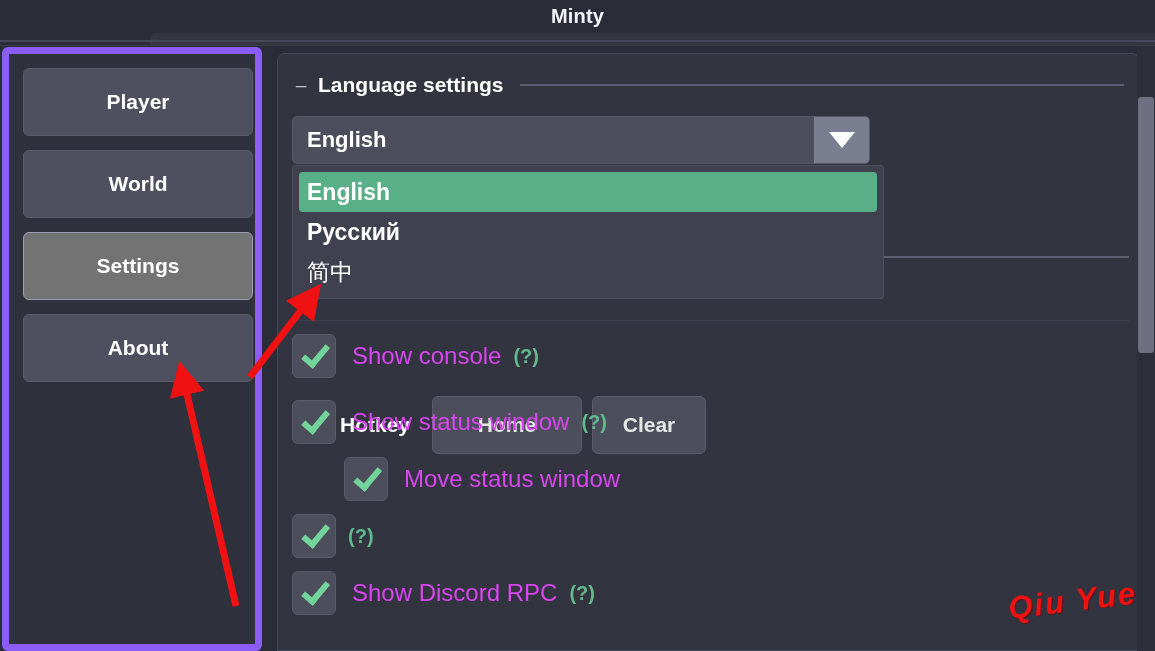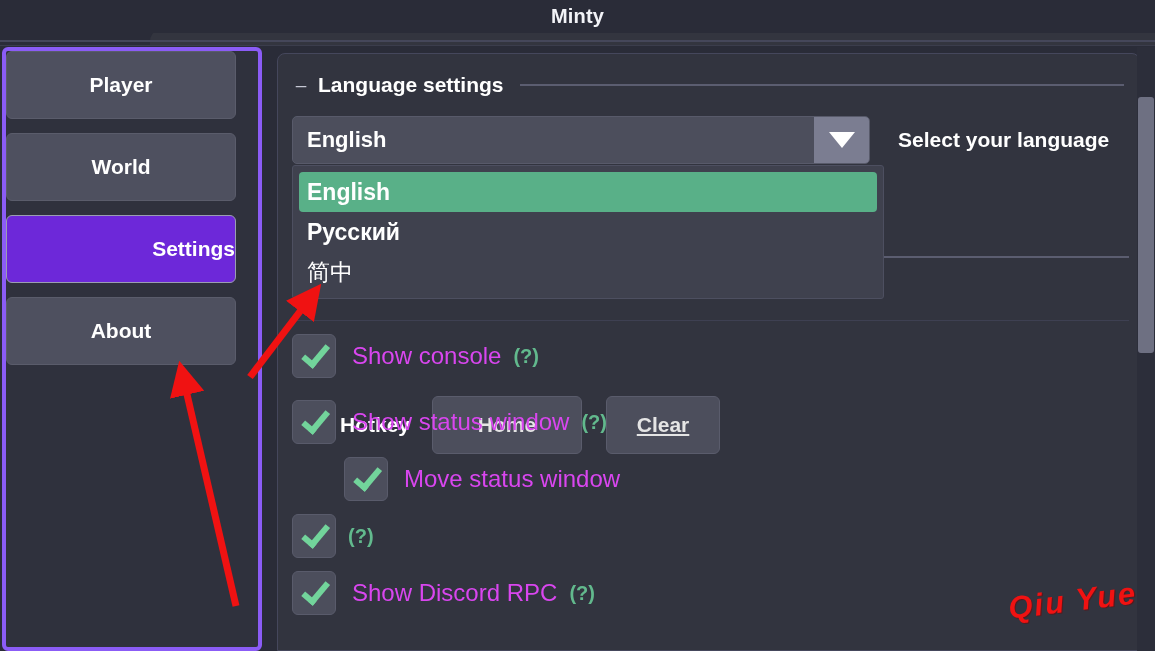--- a/index.html
+++ b/index.html
@@ -73,39 +73,39 @@
     white-space: nowrap;
     pointer-events: none;
     user-select: none;
   }
 
   
   .sidebar {
     position: absolute; left: 2px; top: 47px;
     width: 260px; height: 604px;
     background: #2f313d;
-    border: 4px solid #8b5cf6;
+    border: 7px solid #8b5cf6;
     border-radius: 6px;
+    padding: 14px;
   }
   .nav-btn {
     width: 230px; height: 68px;
     margin-bottom: 14px;
     background: #4e505f;
     border: 1px solid #5a5c6b;
     border-radius: 6px;
     color: #ffffff;
     font-size: 21px;
     font-weight: bold;
     display: flex; align-items: center; justify-content: center;
     cursor: pointer;
   }
   .nav-btn.active {
-    background: #6d28d9;
+    background: #737373;
     border-color: #9b9db2;
-    justify-content: flex-end;
   }
 
   
   .content {
     position: absolute; left: 277px; top: 53px;
     width: 863px; height: 598px;
     background: #32343f;
     border: 1px solid #45475c;
     border-top-left-radius: 8px;
     border-top-right-radius: 8px;
@@ -276,21 +276,21 @@
     background: #4c4e5c;
     border: 1px solid #5a5c6c;
     border-radius: 6px;
     color: #e5e5e5;
     font-size: 21px;
     font-weight: bold;
     display: flex; align-items: center; justify-content: center;
     cursor: pointer;
   }
   .btn.home { width: 150px; margin-left: 22px; }
-  .btn.clear { width: 114px; margin-left: 24px; text-decoration: underline; }
+  .btn.clear { width: 114px; margin-left: 10px; }
 
   
   .scrollbar-track {
     position: absolute; right: 0px; top: 47px;
     width: 18px; height: 604px;
     background: #2c2e3a;
   }
   .scrollbar-thumb {
     position: absolute; right: 1px; top: 50px;
     width: 16px; height: 256px;
@@ -348,21 +348,20 @@
     <div class="group-rule2"></div>
     <div class="group-rule3"></div>
 
     <div class="combo-row">
       <div class="combo">
         <span class="combo-value">English</span>
         <span class="combo-arrow-btn">
           <span class="tri-down"></span>
         </span>
       </div>
-      <span class="combo-help">Select your language</span>
     </div>
 
     <div class="combo-list">
       <div class="combo-item selected">
         <span>English</span>
       </div>
       <div class="combo-item">
         <span>Русский</span>
       </div>
       <div class="combo-item cjk">

